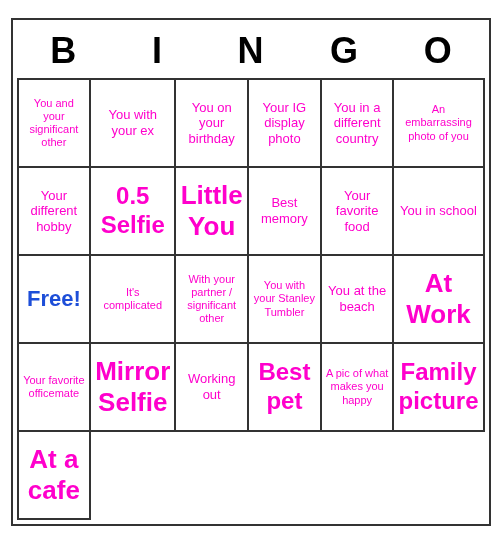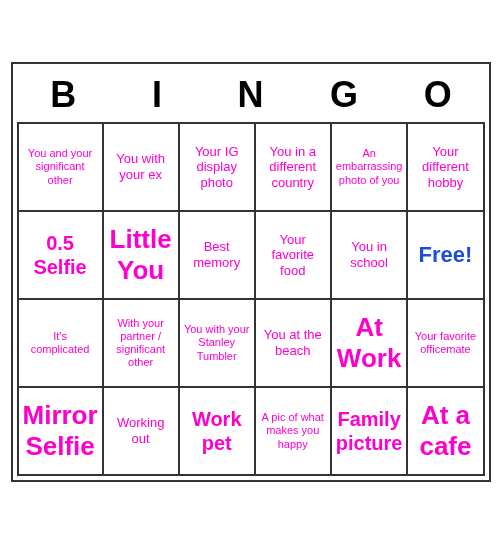--- a/index.html
+++ b/index.html
@@ -46,21 +46,21 @@
       text-align: center;
       padding: 4px;
       color: #ff00cc;
       font-size: 13px;
       line-height: 1.2;
     }
     .bingo-cell.small-text {
       font-size: 11px;
     }
     .bingo-cell.large-text {
-      font-size: 20px;
+      font-size: 24px;
       font-weight: bold;
     }
     .bingo-cell.xlarge-text {
       font-size: 26px;
       font-weight: bold;
     }
     .bingo-cell.free {
       font-size: 22px;
       font-weight: bold;
       color: #1d4ed8;
@@ -73,36 +73,37 @@
   <div class="bingo-header">
     <span class="bingo-letter">B</span>
     <span class="bingo-letter">I</span>
     <span class="bingo-letter">N</span>
     <span class="bingo-letter">G</span>
     <span class="bingo-letter">O</span>
   </div>
   <div class="bingo-grid" id="grid">
   <div class="bingo-cell small-text">You and your significant other</div>
       <div class="bingo-cell">You with your ex</div>
+      <div class="bingo-cell">You on your birthday</div>
       <div class="bingo-cell">Your IG display photo</div>
       <div class="bingo-cell">You in a different country</div>
       <div class="bingo-cell small-text">An embarrassing photo of you</div>
       <div class="bingo-cell">Your different hobby</div>
       <div class="bingo-cell large-text">0.5 Selfie</div>
       <div class="bingo-cell xlarge-text">Little You</div>
       <div class="bingo-cell">Best memory</div>
       <div class="bingo-cell">Your favorite food</div>
       <div class="bingo-cell">You in school</div>
       <div class="bingo-cell free">Free!</div>
       <div class="bingo-cell small-text">It's complicated</div>
       <div class="bingo-cell small-text">With your partner / significant other</div>
       <div class="bingo-cell small-text">You with your Stanley Tumbler</div>
       <div class="bingo-cell">You at the beach</div>
       <div class="bingo-cell xlarge-text">At Work</div>
       <div class="bingo-cell small-text">Your favorite officemate</div>
       <div class="bingo-cell xlarge-text">Mirror Selfie</div>
       <div class="bingo-cell">Working out</div>
-      <div class="bingo-cell large-text">Work pet</div>
+      <div class="bingo-cell large-text">Best pet</div>
       <div class="bingo-cell small-text">A pic of what makes you happy</div>
       <div class="bingo-cell large-text">Family picture</div>
       <div class="bingo-cell xlarge-text">At a cafe</div>
     </div>
 </div>
 
 </body></html>

